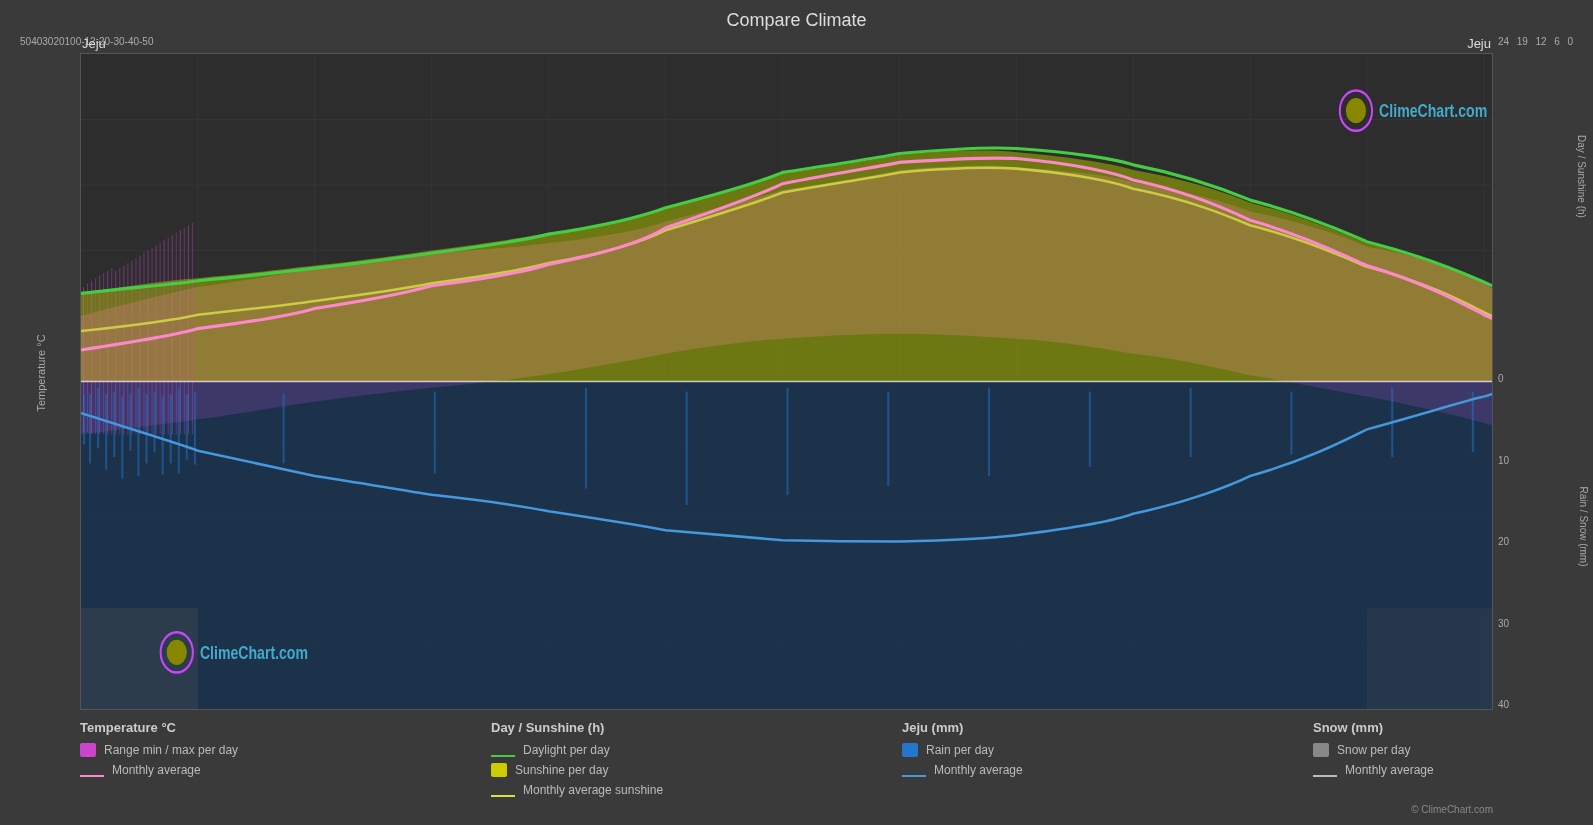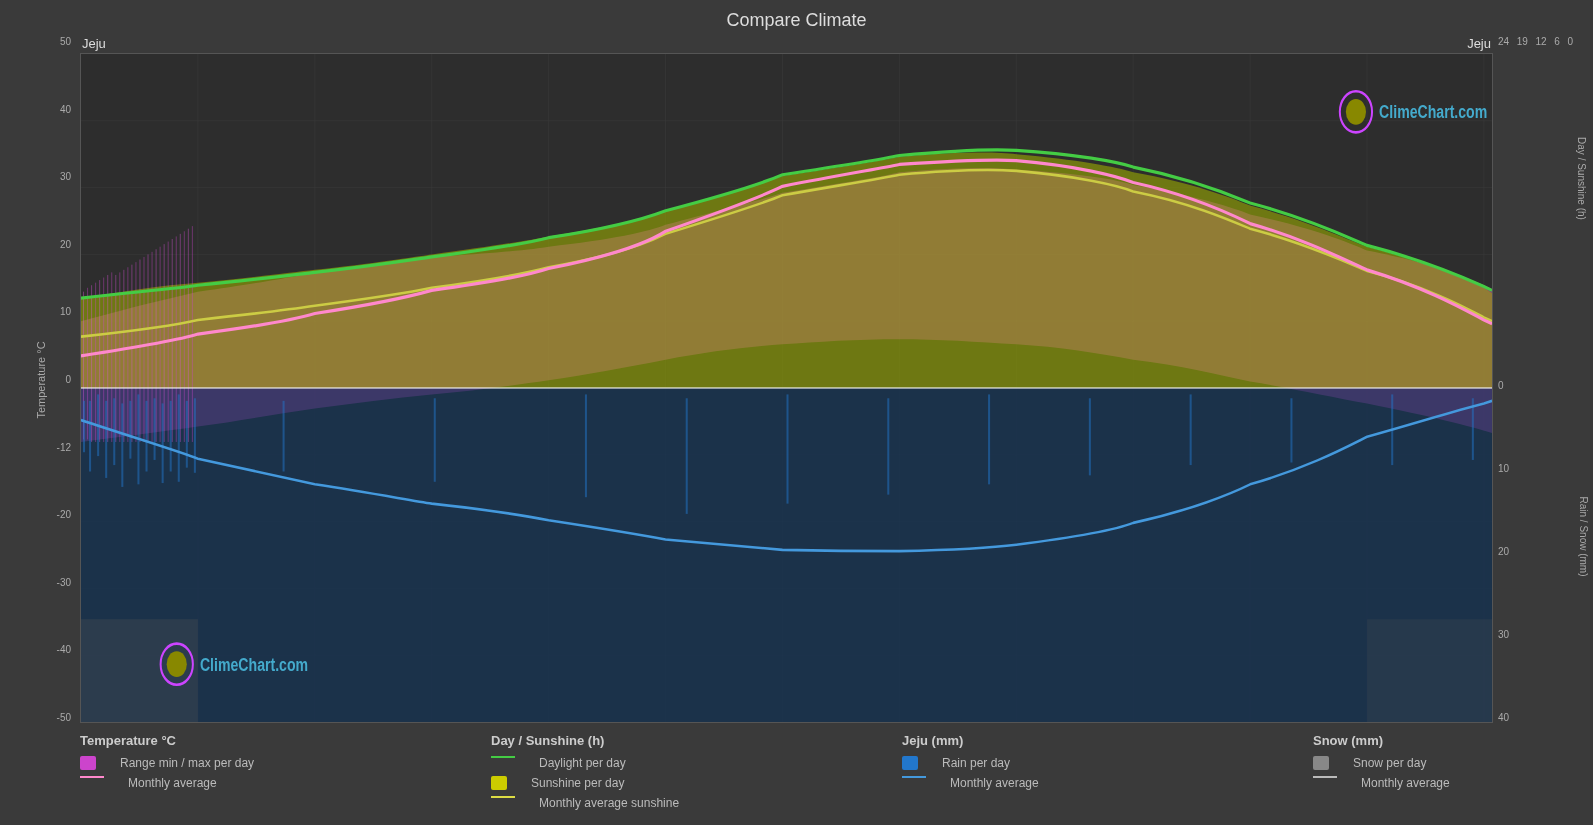--- a/index.html
+++ b/index.html
@@ -49,21 +49,21 @@
       left: -18px;
       top: 50%;
       transform: translateY(-50%) rotate(-90deg);
       font-size: 11px;
       color: #aaa;
       white-space: nowrap;
     }
 
     .y-axis-left-ticks {
       display: flex;
-      flex-direction: column;
+      flex-direction: row;
       justify-content: space-between;
       height: 100%;
       text-align: right;
       padding-right: 4px;
     }
 
     .y-tick {
       font-size: 10px;
       color: #aaa;
     }
@@ -151,22 +151,22 @@
 
     .legend-group-title {
       font-size: 13px;
       color: #ccc;
       font-weight: bold;
       margin-bottom: 2px;
     }
 
     .legend-item {
       display: flex;
-      align-items: flex-start;
-      gap: 24px;
+      align-items: flex-end;
+      gap: 8px;
       font-size: 12px;
       color: #bbb;
     }
 
     .legend-swatch-box {
       width: 16px;
       height: 14px;
       border-radius: 2px;
       flex-shrink: 0;
     }
@@ -464,14 +464,15 @@
         <span>Snow per day</span>
       </div>
       <div class="legend-item">
         <div class="legend-line" style="background:#bbbbbb;"></div>
         <span>Monthly average</span>
       </div>
     </div>
 
   </div>
 
+  <div class="copyright">© ClimeChart.com</div>
 
 </div>
 
 </body></html>

